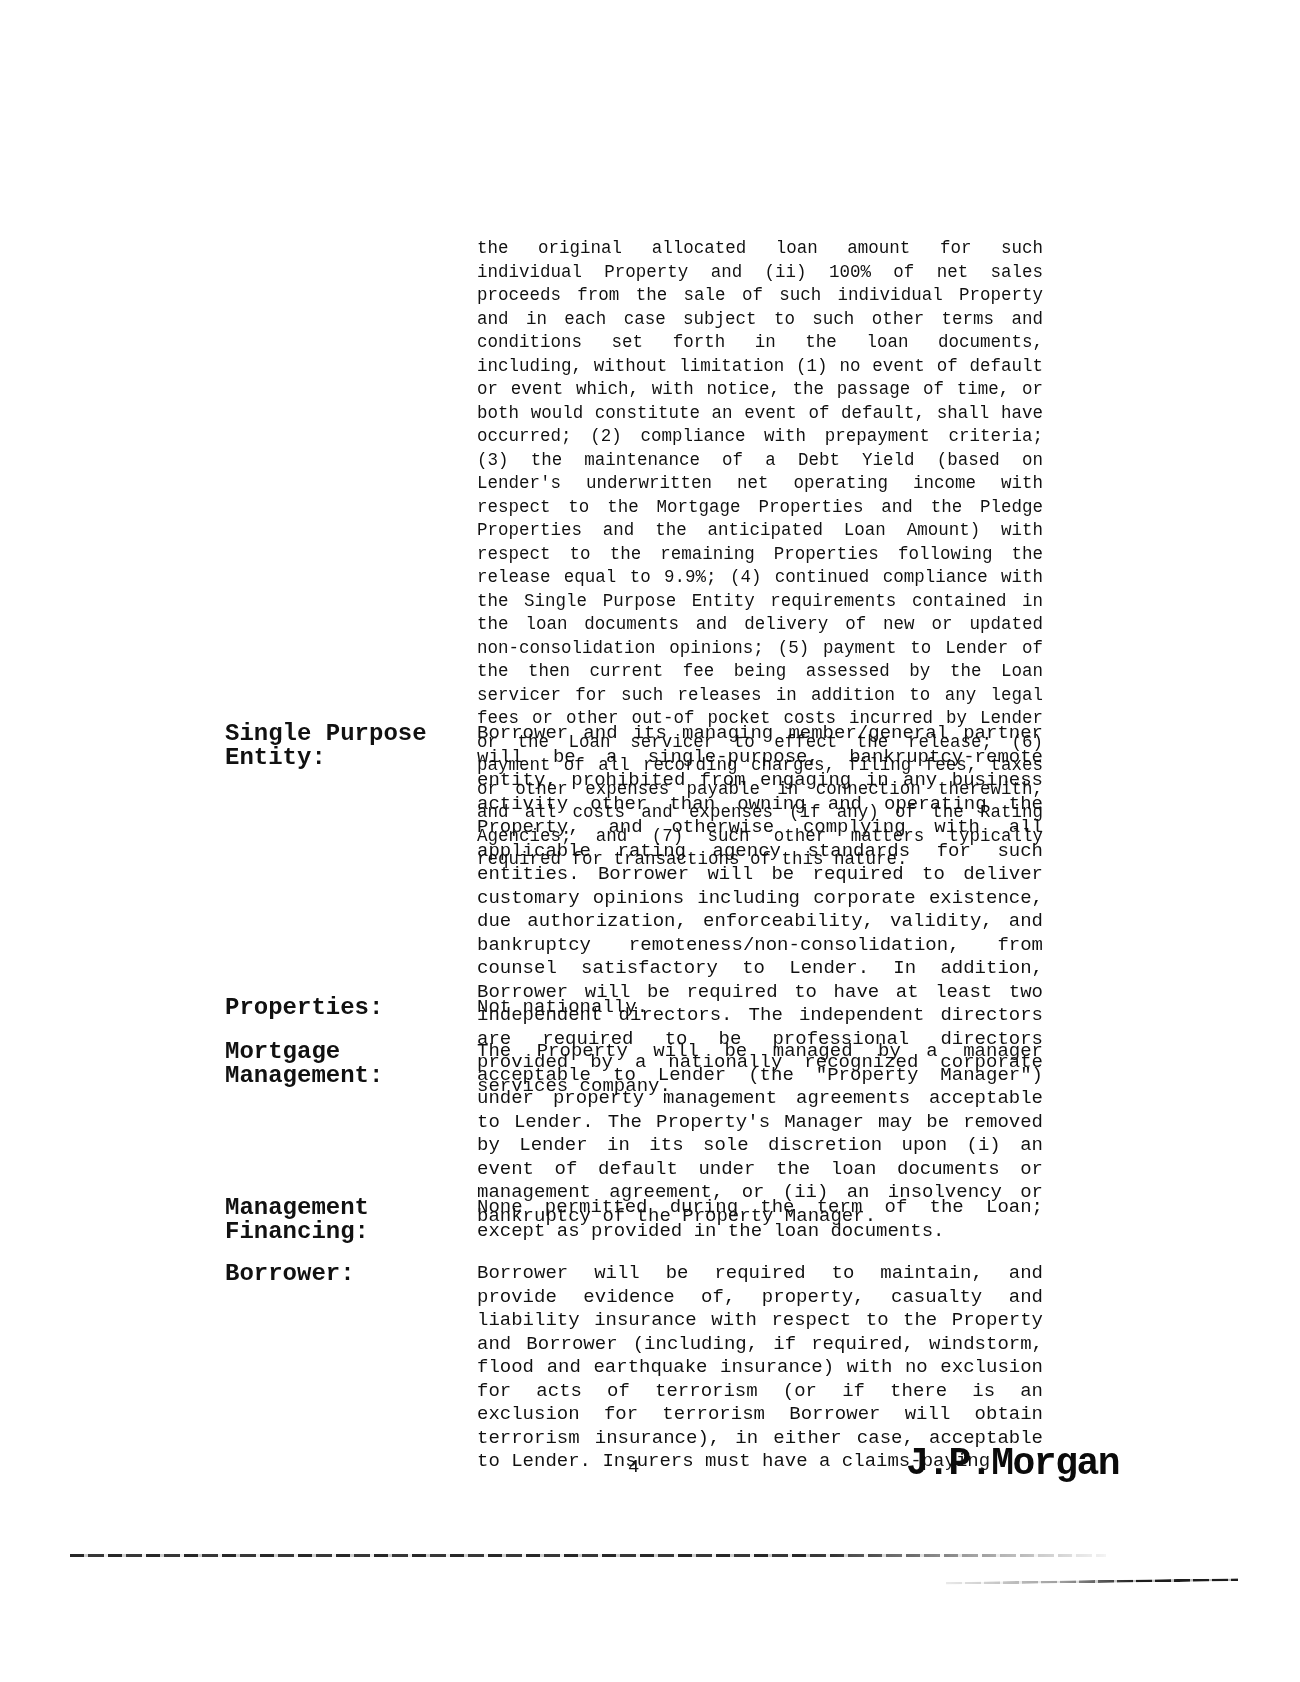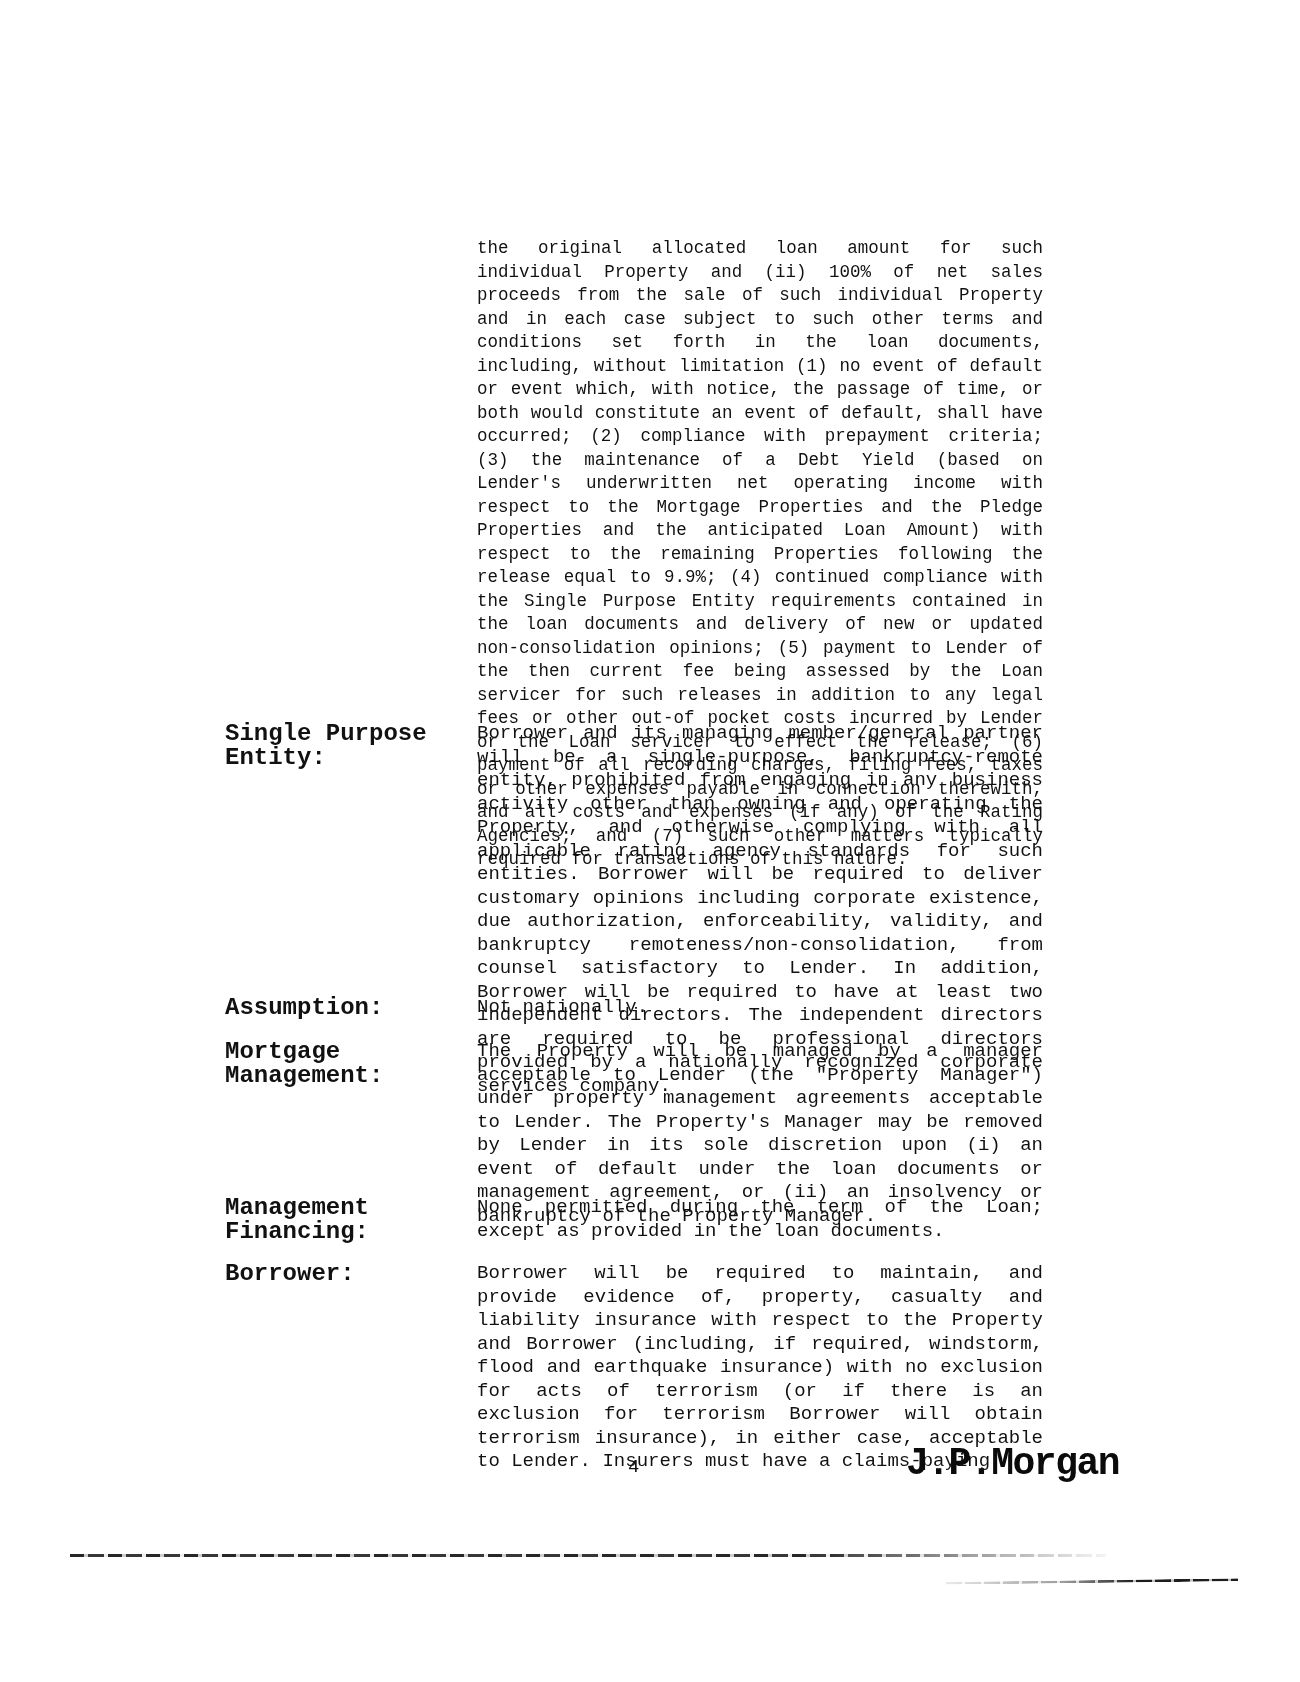--- a/index.html
+++ b/index.html
@@ -105,21 +105,21 @@
 <div class="page">
 
   <div class="continuation scan-text">the original allocated loan amount for such individual Property and (ii) 100% of net sales proceeds from the sale of such individual Property and in each case subject to such other terms and conditions set forth in the loan documents, including, without limitation (1) no event of default or event which, with notice, the passage of time, or both would constitute an event of default, shall have occurred; (2) compliance with prepayment criteria; (3) the maintenance of a Debt Yield (based on Lender's underwritten net operating income with respect to the Mortgage Properties and the Pledge Properties and the anticipated Loan Amount) with respect to the remaining Properties following the release equal to 9.9%; (4) continued compliance with the Single Purpose Entity requirements contained in the loan documents and delivery of new or updated non-consolidation opinions; (5) payment to Lender of the then current fee being assessed by the Loan servicer for such releases in addition to any legal fees or other out-of pocket costs incurred by Lender or the Loan servicer to effect the release; (6) payment of all recording charges, filing fees, taxes or other expenses payable in connection therewith, and all costs and expenses (if any) of the Rating Agencies; and (7) such other matters typically required for transactions of this nature.</div>
 
   <div class="section" style="top: 722px;">
     <div class="label scan-text">Single Purpose Entity:</div>
     <div class="body scan-text">Borrower and its managing member/general partner will be a single-purpose, bankruptcy-remote entity, prohibited from engaging in any business activity other than owning and operating the Property, and otherwise complying with all applicable rating agency standards for such entities. Borrower will be required to deliver customary opinions including corporate existence, due authorization, enforceability, validity, and bankruptcy remoteness/non-consolidation, from counsel satisfactory to Lender. In addition, Borrower will be required to have at least two independent directors. The independent directors are required to be professional directors provided by a nationally recognized corporate services company.</div>
   </div>
 
   <div class="section" style="top: 996px;">
-    <div class="label scan-text">Assumption:</div>
+    <div class="label scan-text">Properties:</div>
     <div class="body scan-text">Not nationally.</div>
   </div>
 
   <div class="section" style="top: 1040px;">
     <div class="label scan-text">Mortgage Management:</div>
     <div class="body scan-text">The Property will be managed by a manager acceptable to Lender (the "Property Manager") under property management agreements acceptable to Lender. The Property's Manager may be removed by Lender in its sole discretion upon (i) an event of default under the loan documents or management agreement, or (ii) an insolvency or bankruptcy of the Property Manager.</div>
   </div>
 
   <div class="section" style="top: 1196px;">
     <div class="label scan-text">Management Financing:</div>

